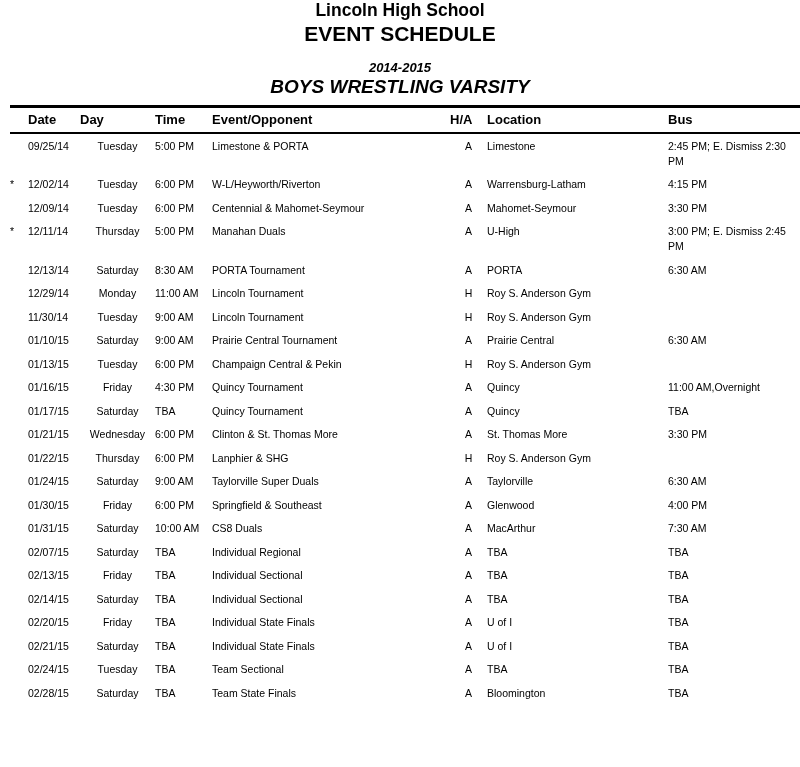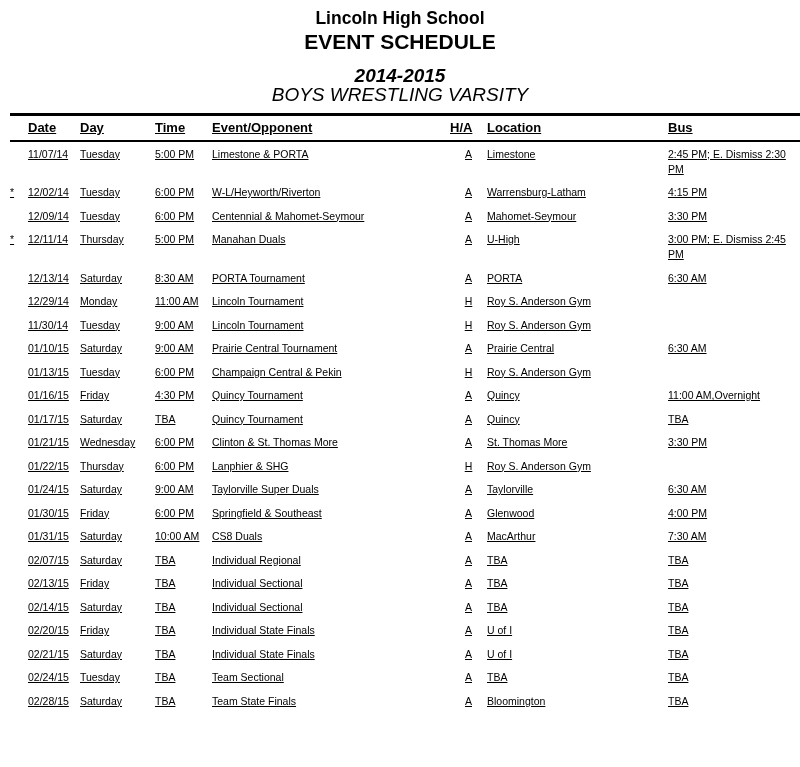--- a/index.html
+++ b/index.html
@@ -6,31 +6,30 @@
   .page {
     position: relative;
     width: 800px;
     height: 767px;
     background: #fff;
     color: #000;
     font-family: "Liberation Sans", sans-serif;
     overflow: hidden;
   }
   .doc-header { text-align: center; }
-  .school-name  { padding-top: 8px; font-size: 17.5px; font-weight: bold; line-height: 21px; }
+  .school-name  { padding-top: 0; font-size: 17.5px; font-weight: bold; line-height: 21px; }
   .doc-title    { font-size: 21px; font-weight: bold; line-height: 25px; }
-  .season       { margin-top: 14px; font-size: 19px; font-weight: bold; font-style: italic; line-height: 16px; }
-  .team-title   { font-size: 19px; font-style: italic; line-height: 22px; }
+  .season       { margin-top: 14px; font-size: 13px; font-weight: bold; font-style: italic; line-height: 16px; }
+  .team-title   { font-size: 19px; font-style: italic; line-height: 22px; font-weight: bold; }
 
   table.schedule {
     margin: 7px 16px 0 10px;
     width: 790px;
     border-collapse: collapse;
     table-layout: fixed;
-    text-decoration: underline;
   }
   table.schedule thead tr {
     border-top: 3px solid #000;
     border-bottom: 2px solid #000;
   }
   table.schedule th {
     font-size: 13px;
     font-weight: bold;
     text-align: left;
     padding: 4px 0 5px;
@@ -49,21 +48,21 @@
   .c-day  { width: 75px; }
   .c-time { width: 57px; }
   .c-event{ width: 238px; }
   .c-ha   { width: 37px; }
   .c-loc  { width: 181px; }
   .c-bus  { width: 132px; }
 
   td.c-flag { text-align: left; font-size: 11px; }
   td.c-date { text-align: left; white-space: nowrap; }
   th.c-day  { padding-left: 5px; }
-  td.c-day  { text-align: left; white-space: nowrap; }
+  td.c-day  { text-align: center; white-space: nowrap; }
   th.c-time { text-align: right; padding-right: 4px; }
   td.c-time { text-align: left; padding-right: 2px; white-space: nowrap; }
   th.c-event{ padding-left: 16px; }
   td.c-event{ padding-left: 16px; white-space: nowrap; overflow: hidden; }
   th.c-ha   { text-align: center; }
   td.c-ha   { text-align: center; }
   th.c-loc  { padding-left: 10px; }
   td.c-loc  { padding-left: 10px; white-space: nowrap; overflow: hidden; }
   th.c-bus  { padding-left: 5px; }
   td.c-bus  { padding-left: 5px; }
@@ -88,21 +87,21 @@
         <th class="c-time">Time</th>
         <th class="c-event">Event/Opponent</th>
         <th class="c-ha">H/A</th>
         <th class="c-loc">Location</th>
         <th class="c-bus">Bus</th>
       </tr>
     </thead>
     <tbody>
         <tr>
           <td class="c-flag"></td>
-          <td class="c-date">11/07/14</td>
+          <td class="c-date">09/25/14</td>
           <td class="c-day">Tuesday</td>
           <td class="c-time">5:00 PM</td>
           <td class="c-event">Limestone &amp; PORTA</td>
           <td class="c-ha">A</td>
           <td class="c-loc">Limestone</td>
           <td class="c-bus">2:45 PM; E. Dismiss 2:30 PM</td>
         </tr>
         <tr>
           <td class="c-flag">*</td>
           <td class="c-date">12/02/14</td>

